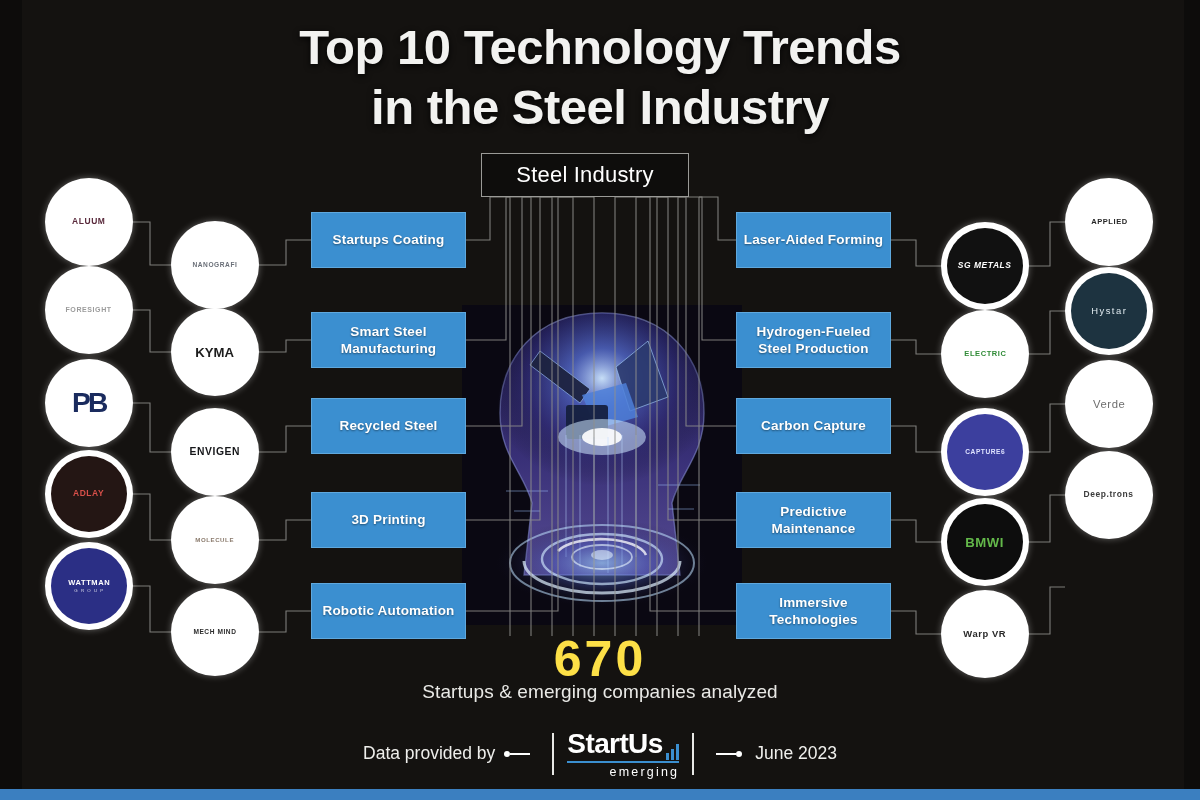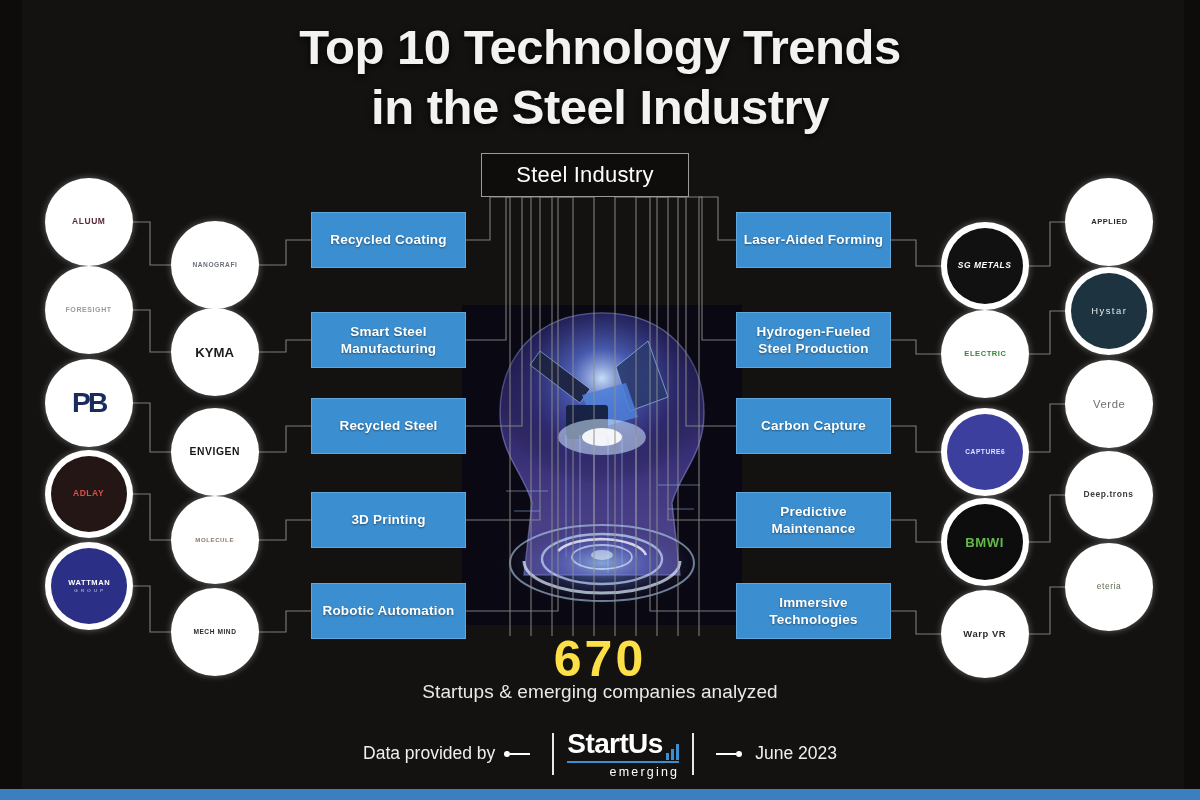--- a/index.html
+++ b/index.html
@@ -295,21 +295,21 @@
 
       <path d="M1029 266 L1050 266 L1050 222 L1065 222"></path>
       <path d="M1029 354 L1050 354 L1050 311 L1065 311"></path>
       <path d="M1029 452 L1050 452 L1050 404 L1065 404"></path>
       <path d="M1029 542 L1050 542 L1050 495 L1065 495"></path>
       <path d="M1029 634 L1050 634 L1050 587 L1065 587"></path>
     </g>
   </svg>
 
   <div class="trend left" style="top:212px">
-    <span>Recycled Coating</span>
+    <span>Startups Coating</span>
   </div>
   <div class="trend left" style="top:312px">
     <span>Smart Steel Manufacturing</span>
   </div>
   <div class="trend left" style="top:398px">
     <span>Recycled Steel</span>
   </div>
   <div class="trend left" style="top:492px">
     <span>3D Printing</span>
   </div>
@@ -422,25 +422,20 @@
     </div>
   </div>
   <div class="logo" style="left:1065px; top:360px">
     <div class="inner" style="background:#fff">
       <span class="lbl" style="color:#6e6e6e; font-size:12px; font-weight:normal">Verde</span>
     </div>
   </div>
   <div class="logo" style="left:1065px; top:451px">
     <div class="inner" style="background:#fff">
       <span class="lbl" style="color:#3b3b3b; font-size:9px">Deep.trons</span>
-    </div>
-  </div>
-  <div class="logo" style="left:1065px; top:543px">
-    <div class="inner" style="background:#fff">
-      <span class="lbl" style="color:#5d6a52; font-size:9px; font-weight:normal">eteria</span>
     </div>
   </div>
 
   <div class="big-number">670</div>
   <div class="analyzed">Startups &amp; emerging companies analyzed</div>
 
   <div class="credit">
     <span class="txt">Data provided by</span>
     <span class="dashline">
       <span class="dot"></span>

